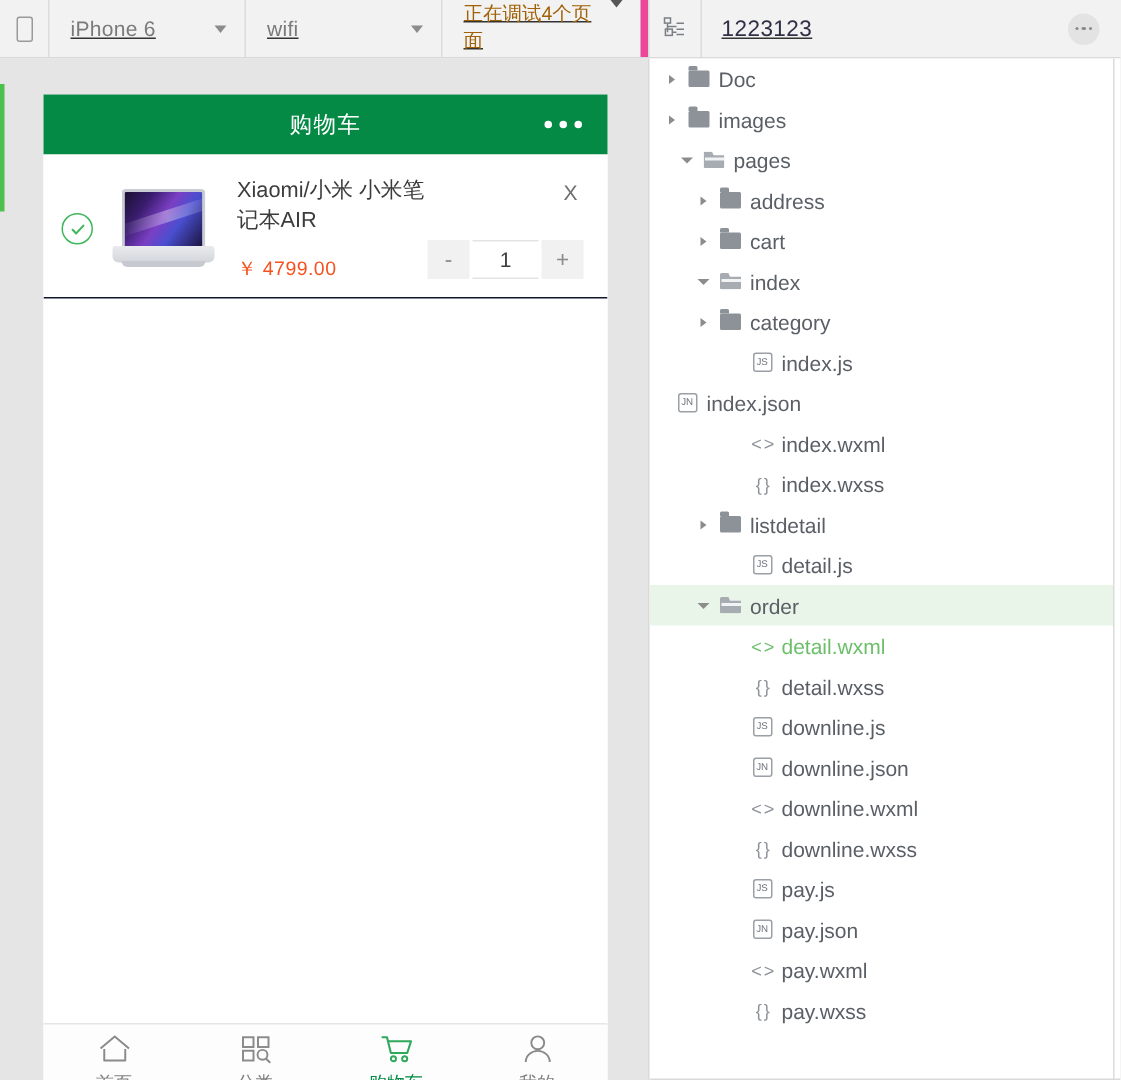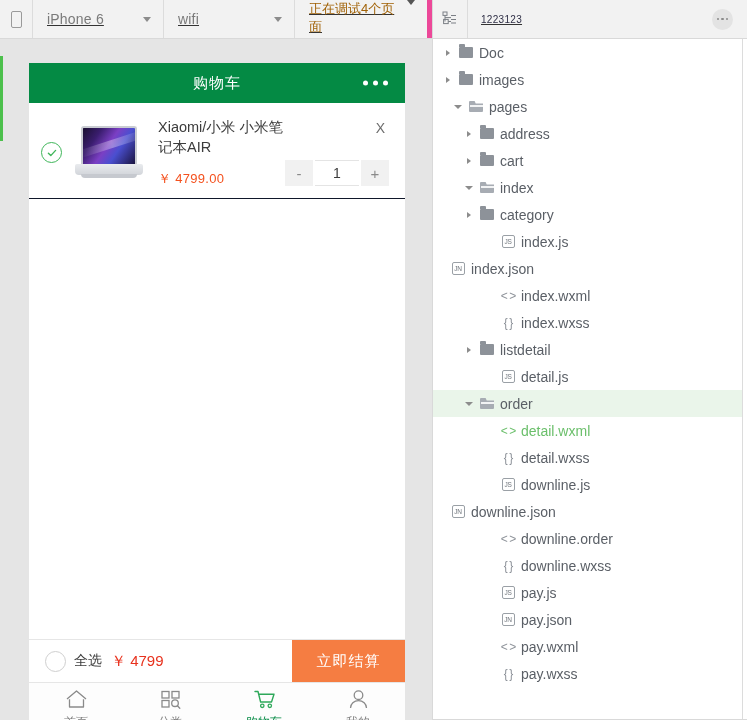--- a/index.html
+++ b/index.html
@@ -60,21 +60,21 @@
     flex:1;display:flex;align-items:center;
     background:#f2f2f2;
     border-left:1px solid #d9d9d9;
     padding:0 10px 0 0;
   }
   .tb-tree-cell{
     width:34px;display:flex;align-items:center;justify-content:center;
     border-right:1px solid #dcdcdc;height:100%;
   }
   .tb-project-name{
-    flex:1;padding-left:13px;color:#2f2f46;font-size:10px;letter-spacing:.3px;
+    flex:1;padding-left:13px;color:#2f2f46;font-size:15px;letter-spacing:.3px;
   }
   .dots-btn{
     width:21px;height:21px;border-radius:50%;
     background:#e3e3e3;
     display:flex;align-items:center;justify-content:center;
     gap:2px;margin-right:4px;
   }
   .dots-btn i{width:2.5px;height:2.5px;border-radius:50%;background:#8a8a8a;display:block;}
 
   
@@ -344,28 +344,20 @@
               <div class="stepper">
                 <div class="step-btn">-</div>
                 <div class="step-val">1</div>
                 <div class="step-btn">+</div>
               </div>
             </div>
           </div>
 
         </div>
 
-        <div class="total-bar">
-          <div class="total-left">
-            <span class="chk-empty"></span>
-            <span class="total-label">全选</span>
-            <span class="total-amount">￥ 4799</span>
-          </div>
-          <div class="checkout-btn">立即结算</div>
-        </div>
 
         <div class="tab-bar">
           <div class="tab">
             <svg width="23" height="21" viewBox="0 0 23 21">
               <path d="M2 10 L11.5 2 L21 10" stroke="#8a8a8a" stroke-width="1.3" fill="none" stroke-linejoin="round"></path>
               <path d="M4.5 10.3 L4.5 18 L18.5 18 L18.5 10.3" stroke="#8a8a8a" stroke-width="1.3" fill="none" stroke-linejoin="round"></path>
             </svg>
             <span>首页</span>
           </div>
           <div class="tab">
@@ -530,33 +522,33 @@
             </span>
             <span class="lbl">detail.wxss</span>
           </div>
           <div class="row" style="padding-left: 50px;">
             <span class="arrow"></span>
             <span class="ic">
               <span class="fbox">JS</span>
             </span>
             <span class="lbl">downline.js</span>
           </div>
-          <div class="row" style="">
+          <div class="row" style="padding-left: 50px;">
             <span class="arrow"></span>
             <span class="ic">
               <span class="fbox">JN</span>
             </span>
             <span class="lbl">downline.json</span>
           </div>
           <div class="row" style="padding-left: 50px;">
             <span class="arrow"></span>
             <span class="ic">
               <span class="fsym">&lt; &gt;</span>
             </span>
-            <span class="lbl">downline.order</span>
+            <span class="lbl">downline.wxml</span>
           </div>
           <div class="row" style="padding-left: 50px;">
             <span class="arrow"></span>
             <span class="ic">
               <span class="fsym">{ }</span>
             </span>
             <span class="lbl">downline.wxss</span>
           </div>
           <div class="row" style="padding-left: 50px;">
             <span class="arrow"></span>

